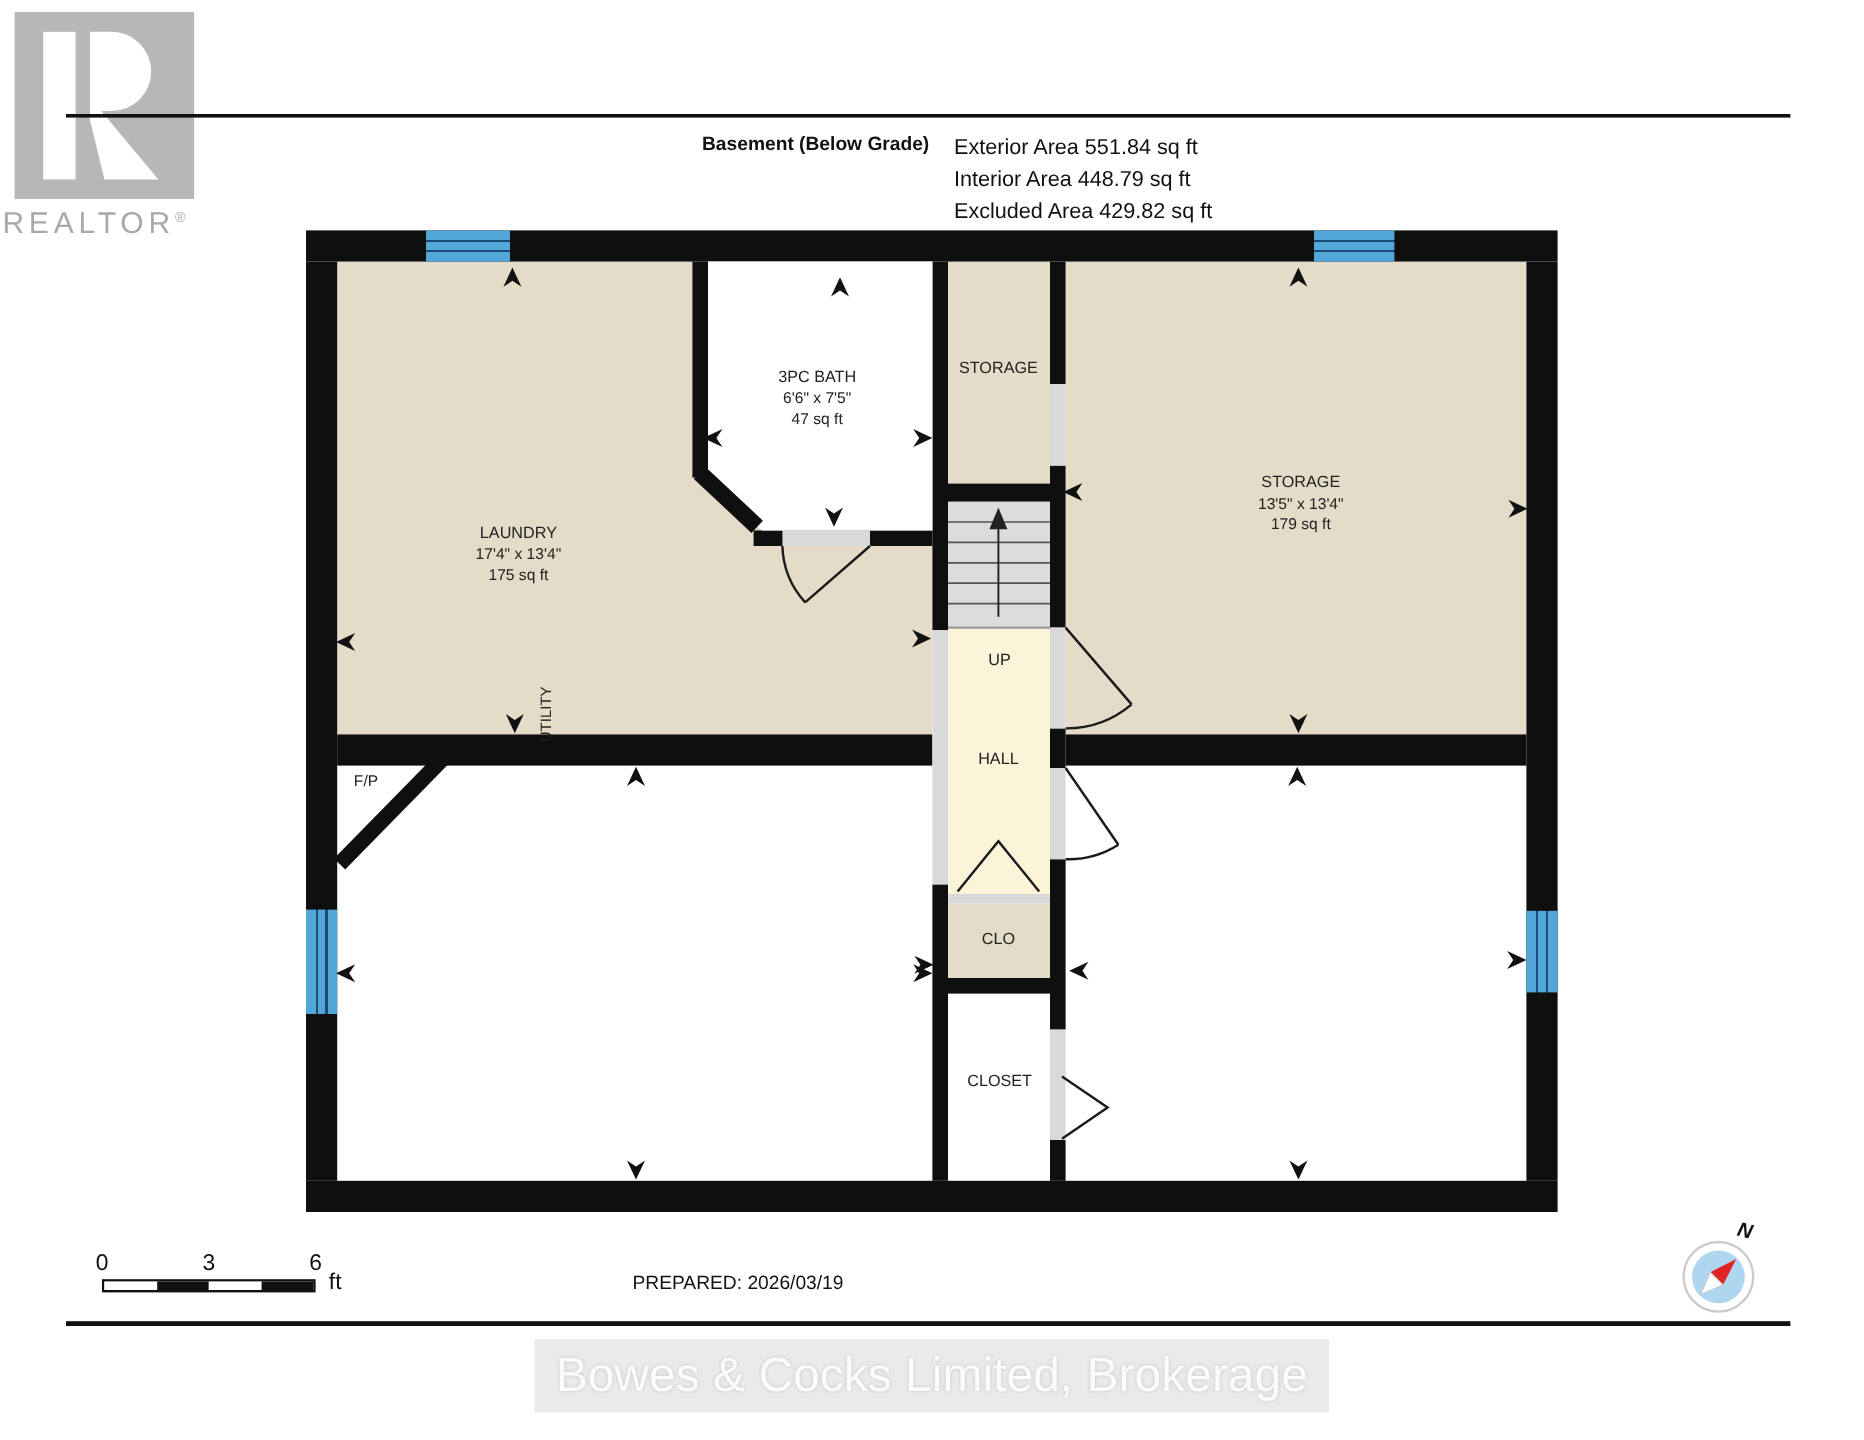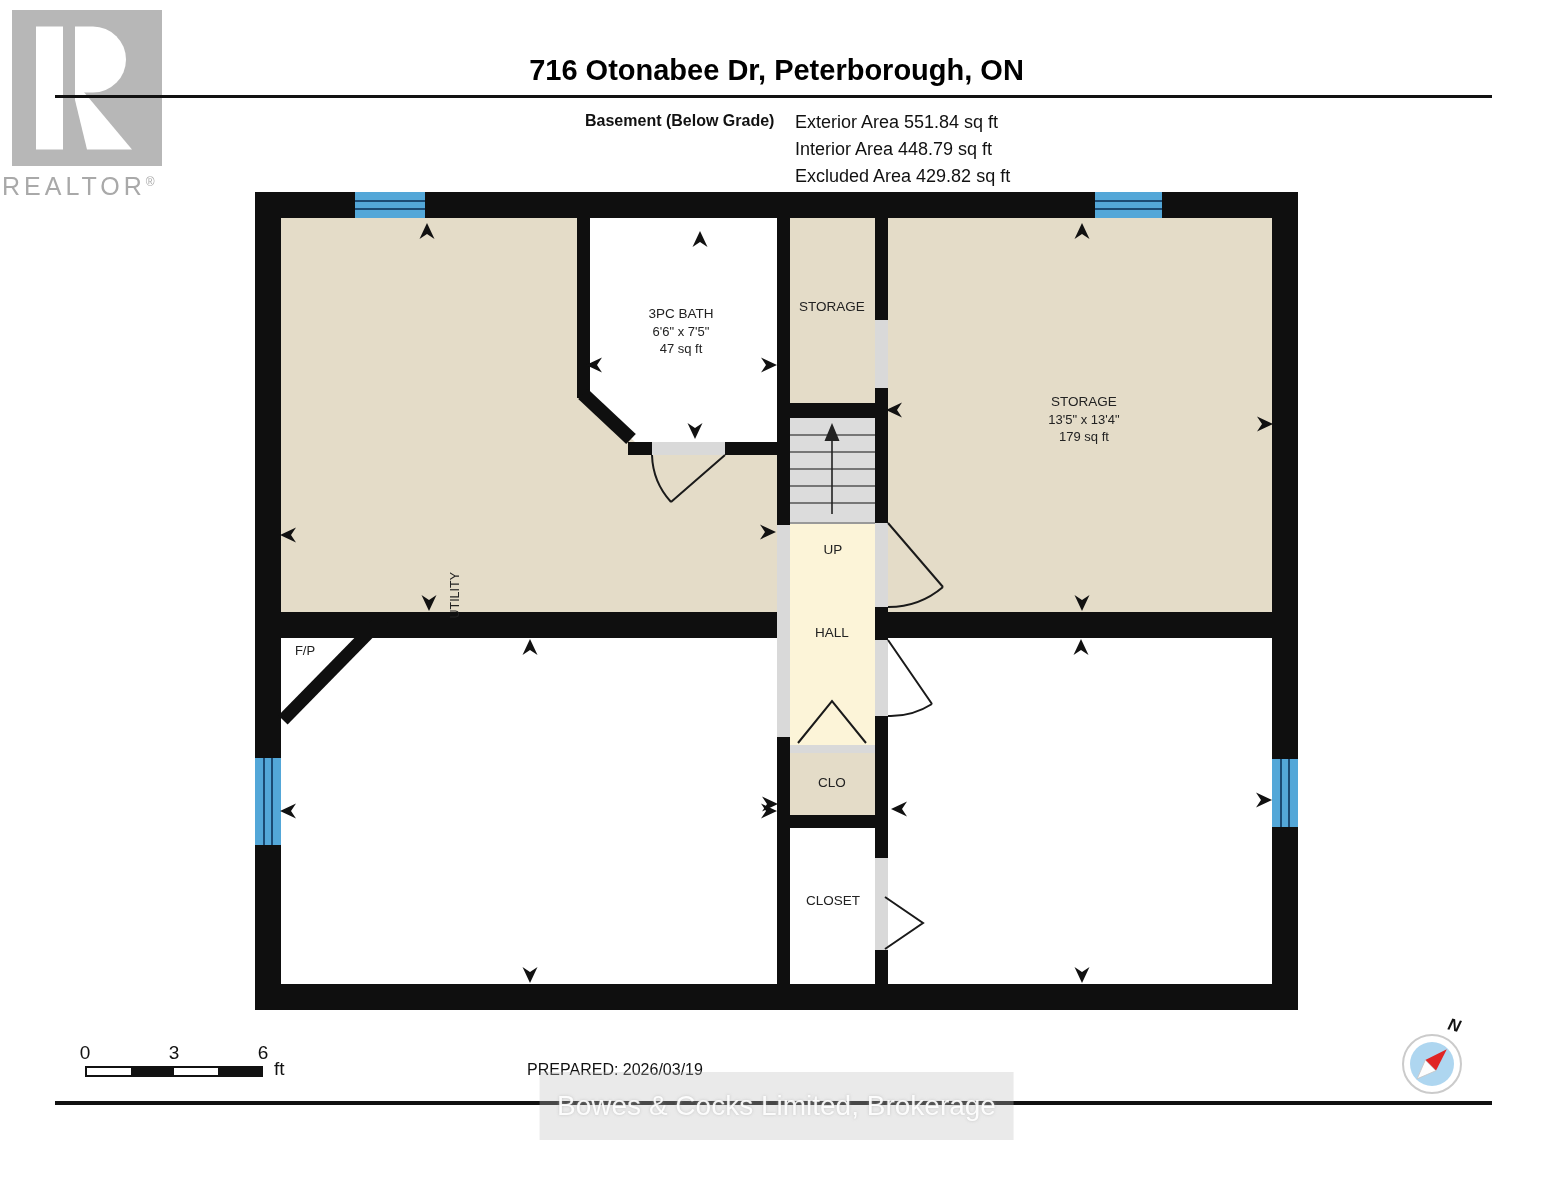--- a/index.html
+++ b/index.html
@@ -32,39 +32,38 @@
   .tick{position:absolute;top:1042px;font-size:19px;color:#111;width:30px;text-align:center;}
   .scale-bar{position:absolute;left:85px;top:1066px;width:178px;height:11px;border:2px solid #111;
              display:flex;box-sizing:border-box;}
   .scale-bar span{flex:1 1 25%;}
   .sb-w{background:#fff;} .sb-b{background:#111;}
   .scale-unit{position:absolute;left:274px;top:1058px;font-size:19px;}
   .prepared{position:absolute;left:0;top:1061px;width:1230px;text-align:center;font-size:16px;}
   .north-label{position:absolute;left:1448px;top:1016px;font-size:17px;font-style:italic;
                font-weight:bold;transform:rotate(14deg);}
   .footer-rule{position:absolute;left:55px;top:1101px;width:1437px;height:4px;background:#111;}
-  .watermark{position:absolute;left:50%;top:1072px;transform:translateX(-50%);font-size:28px;
-             color:rgba(255,255,255,0.92);background:rgba(190,190,190,0.32);padding:18px 18px;
+  .watermark{position:absolute;left:50%;top:1116px;transform:translateX(-50%);font-size:40px;
+             color:rgba(255,255,255,0.92);background:rgba(190,190,190,0.32);padding:8px 18px;
              white-space:nowrap;z-index:1;text-shadow:0 0 3px rgba(170,170,170,0.6);}
   .disclaimer{position:absolute;left:62px;top:1113px;font-size:14.6px;color:#111;z-index:2;}
 </style>
 </head>
 <body>
 
 <div class="page">
 
   <svg class="abs" style="left:12px;top:10px" width="150" height="156" viewBox="0 0 100 104">
     <rect width="100" height="104" fill="#b7b7b7"></rect>
     <rect x="16" y="11" width="18" height="82" fill="#ffffff"></rect>
     <path d="M42,11 h12 a22,22 0 0 1 0,44 h-12 z" fill="#ffffff"></path>
     <polygon points="44,50 80,93 50,93 42,60 42,50" fill="#ffffff"></polygon>
   </svg>
   <div class="logo-text"><span>REALTOR</span><span class="reg">®</span></div>
 
-  <div class="title">716 Otonabee Dr, Peterborough, ON</div>
   <div class="title-rule"></div>
   <div class="floor-label">Basement (Below Grade)</div>
   <div class="area-line" style="top:112px">Exterior Area 551.84 sq ft</div>
   <div class="area-line" style="top:139px">Interior Area 448.79 sq ft</div>
   <div class="area-line" style="top:166px">Excluded Area 429.82 sq ft</div>
 
   <div class="plan">
 
     <div class="fill" style="left:26px;top:26px;width:496px;height:394px;background:#e4dcc8"></div>
     <div class="fill" style="left:535px;top:26px;width:85px;height:185px;background:#e4dcc8"></div>
@@ -148,20 +147,25 @@
         <polygon points="636,617 652,609.5 647,617 652,624.5"></polygon>
         <polygon points="522,173 506,165.5 511,173 506,180.5"></polygon>
         <polygon points="1018,232 1002,224.5 1007,232 1002,239.5"></polygon>
         <polygon points="522,619 506,611.5 511,619 506,626.5"></polygon>
         <polygon points="1017,608 1001,600.5 1006,608 1001,615.5"></polygon>
         <polygon points="521,340 505,332.5 510,340 505,347.5"></polygon>
         <polygon points="523,612 507,604.5 512,612 507,619.5"></polygon>
       </g>
     </svg>
 
+    <div class="room-label" style="left:87px;top:243px;width:180px">
+      <div class="rm">LAUNDRY</div>
+      <div>17'4" x 13'4"</div>
+      <div>175 sq ft</div>
+    </div>
     <div class="room-label" style="left:336px;top:113px;width:180px">
       <div class="rm">3PC BATH</div>
       <div>6'6" x 7'5"</div>
       <div>47 sq ft</div>
     </div>
     <div class="room-label" style="left:517px;top:106px;width:120px">
       <div class="rm">STORAGE</div>
     </div>
     <div class="room-label" style="left:739px;top:201px;width:180px">
       <div class="rm">STORAGE</div>

